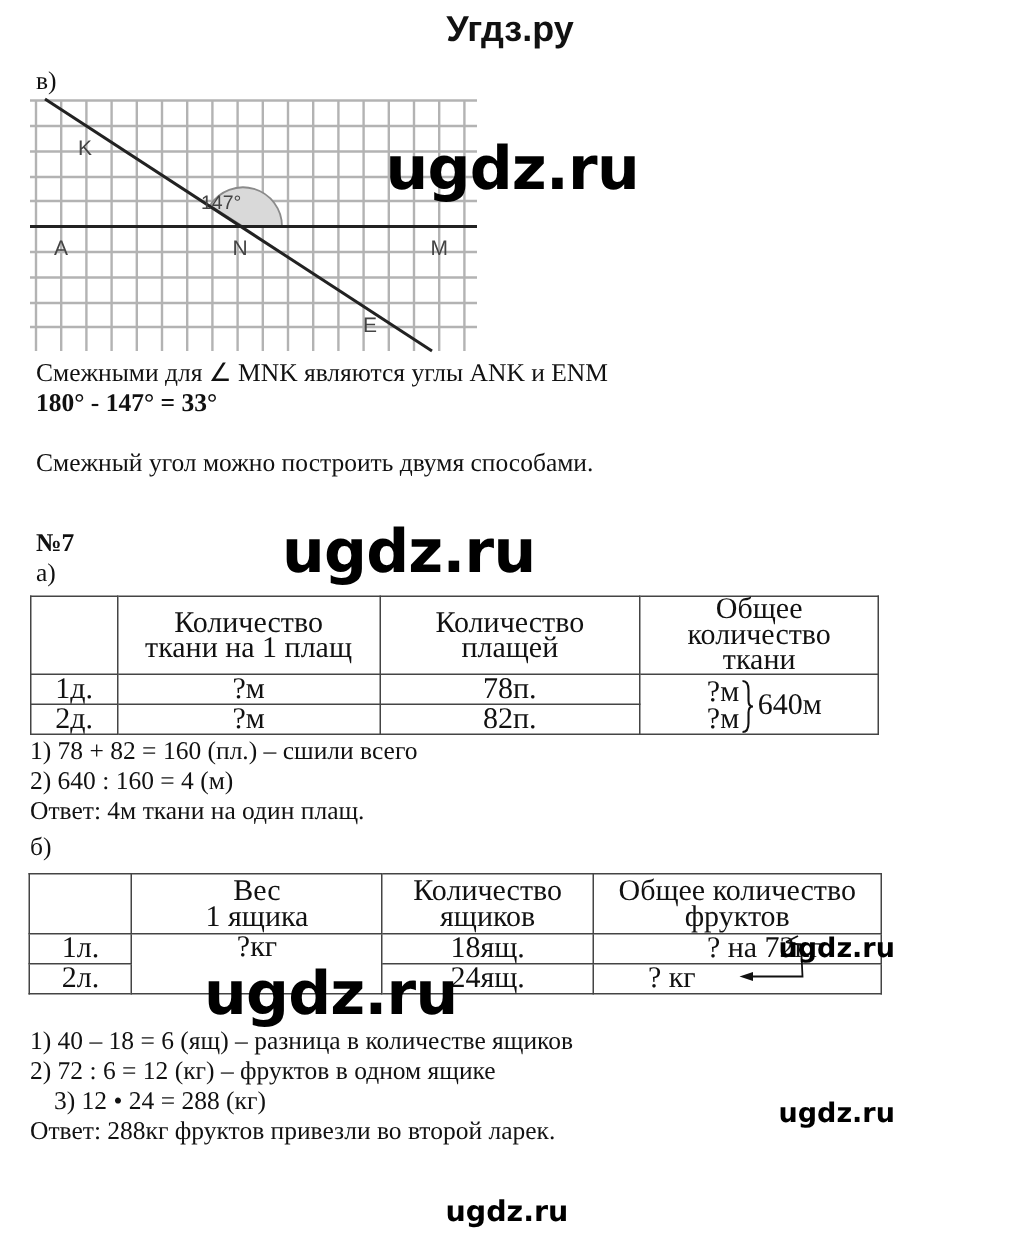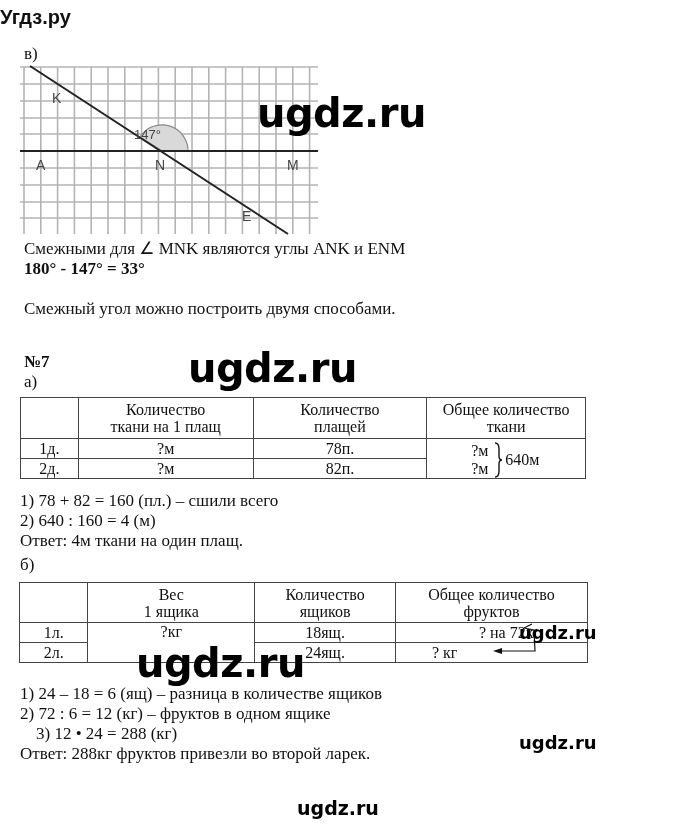--- a/index.html
+++ b/index.html
@@ -1,25 +1,25 @@
 <!DOCTYPE html>
 <html><head>
 <meta charset="utf-8">
 <style>
   html, body { margin:0; padding:0; background:#ffffff; }
   body { width:680px; height:830px; position:relative; overflow:hidden;
          font-family:"Liberation Serif", serif; color:#111; }
   .abs { position:absolute; }
-  .site-title { left:0; top:6px; width:680px; text-align:left;
-                font-family:"Liberation Sans", sans-serif; font-weight:bold; font-size:20px; color:#111; }
+  .site-title { left:0; top:6px; width:680px; text-align:center;
+                font-family:"Liberation Sans", sans-serif; font-weight:bold; font-size:24px; color:#111; }
   .txt { font-size:17px; line-height:20px; white-space:nowrap; }
   .wm-big { font-family:"DejaVu Sans", sans-serif; font-weight:bold; font-size:40px; color:#000; letter-spacing:-0.5px; white-space:nowrap; }
   .wm-small { font-family:"DejaVu Sans", sans-serif; font-weight:bold; font-size:18px; color:#000; white-space:nowrap; }
   .bold { font-weight:bold; }
-  table.grid { position:absolute; border-collapse:collapse; font-size:16px; line-height:17px;border-radius:12px; }
+  table.grid { position:absolute; border-collapse:collapse; font-size:20px; line-height:17px;border-radius:12px; }
   table.grid td { border:1px solid #444; text-align:center; padding:0; vertical-align:middle; }
   svg text { font-family:"Liberation Sans", sans-serif; }
 </style>
 </head>
 <body>
 
 <div class="abs site-title">Угдз.ру</div>
 
 <div class="abs txt" style="left:24px;top:44px;">в)</div>
 
@@ -148,19 +148,19 @@
   </table>
 
 <svg class="abs" style="left:480px;top:620px;" width="70" height="40">
   <path d="M44 8 L52 4 M44 8 L54 10 L55 31 L18 31" fill="none" stroke="#111" stroke-width="1.2"></path>
   <path d="M13 31 L22 28 L22 34 Z" fill="#111"></path>
 </svg>
 
 <div class="abs wm-small" style="left:519px;top:622px;">ugdz.ru</div>
 <div class="abs wm-big" style="left:136px;top:640px;">ugdz.ru</div>
 
-<div class="abs txt" style="left:20px;top:684px;">1) 24 – 18 = 6 (ящ) – разница в количестве ящиков</div>
+<div class="abs txt" style="left:20px;top:684px;">1) 40 – 18 = 6 (ящ) – разница в количестве ящиков</div>
 <div class="abs txt" style="left:20px;top:704px;">2) 72 : 6 = 12 (кг) – фруктов в одном ящике</div>
 <div class="abs txt" style="left:36px;top:724px;">3) 12 • 24 = 288 (кг)</div>
 <div class="abs txt" style="left:20px;top:744px;">Ответ: 288кг фруктов привезли во второй ларек.</div>
 
 <div class="abs wm-small" style="left:519px;top:732px;">ugdz.ru</div>
 <div class="abs wm-small" style="left:297px;top:797px;font-size:19px;">ugdz.ru</div>
 
 </body></html>

